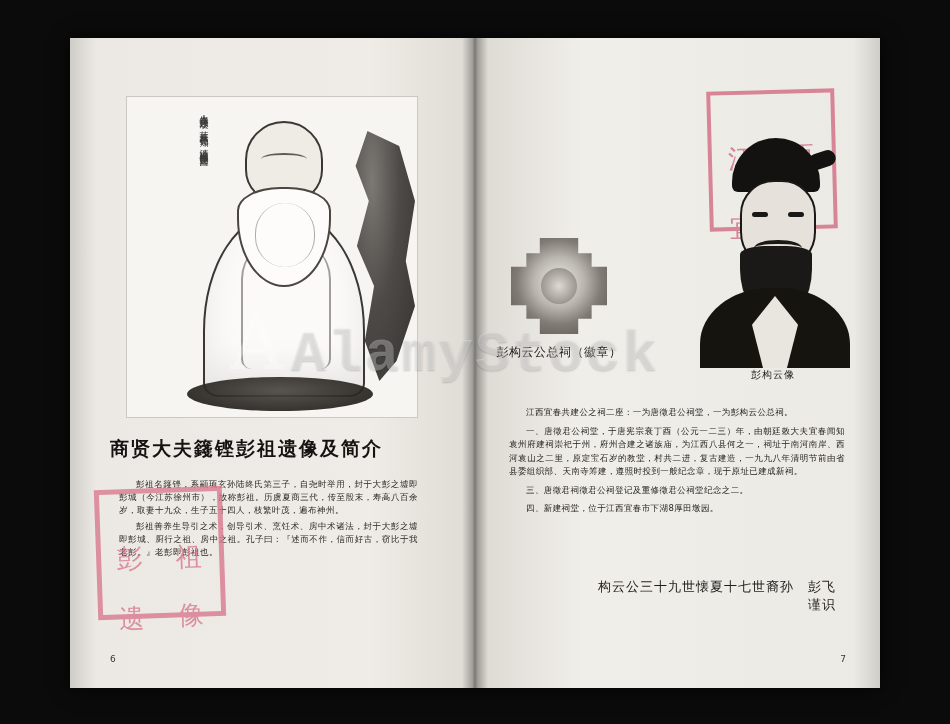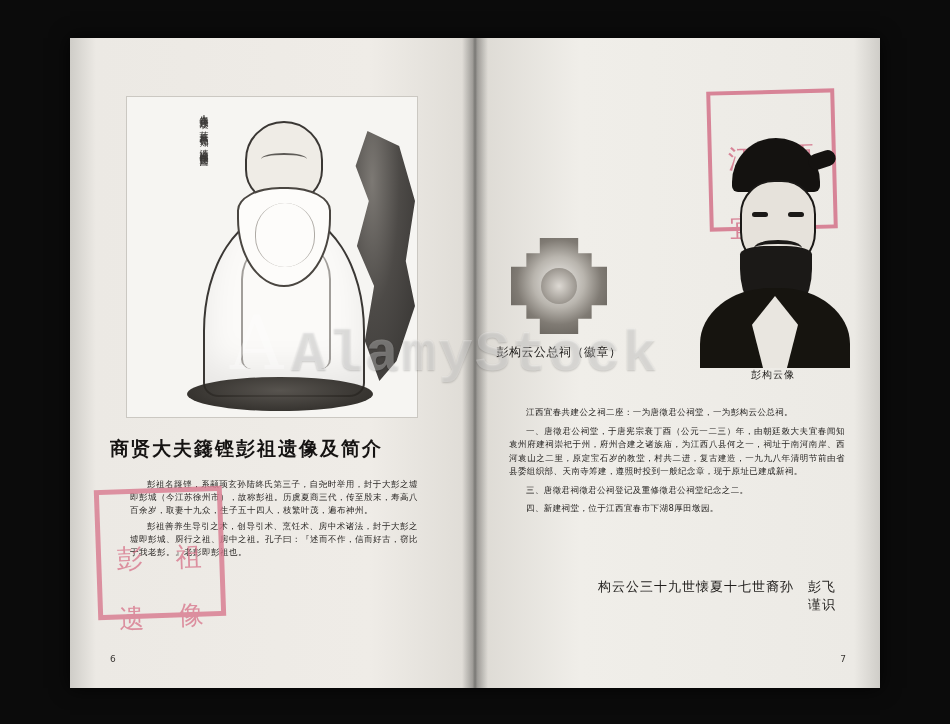--- a/index.html
+++ b/index.html
@@ -198,21 +198,21 @@
     left: 48px;
     top: 440px;
     width: 300px;
     height: 130px;
     font-size: 8.5px;
     line-height: 13px;
     color: #2a2725;
     text-align: justify;
     letter-spacing: .5px;
   }
-  .left-body p { margin: 0 0 3px 12px; text-indent: 17px; }
+  .left-body p { margin: 0 0 3px 1px; text-indent: 17px; }
   .folio-left {
     position: absolute;
     left: 40px;
     bottom: 24px;
     font-size: 9px;
     color: #3a3734;
   }
   
   .seal-block {
     position: absolute;

